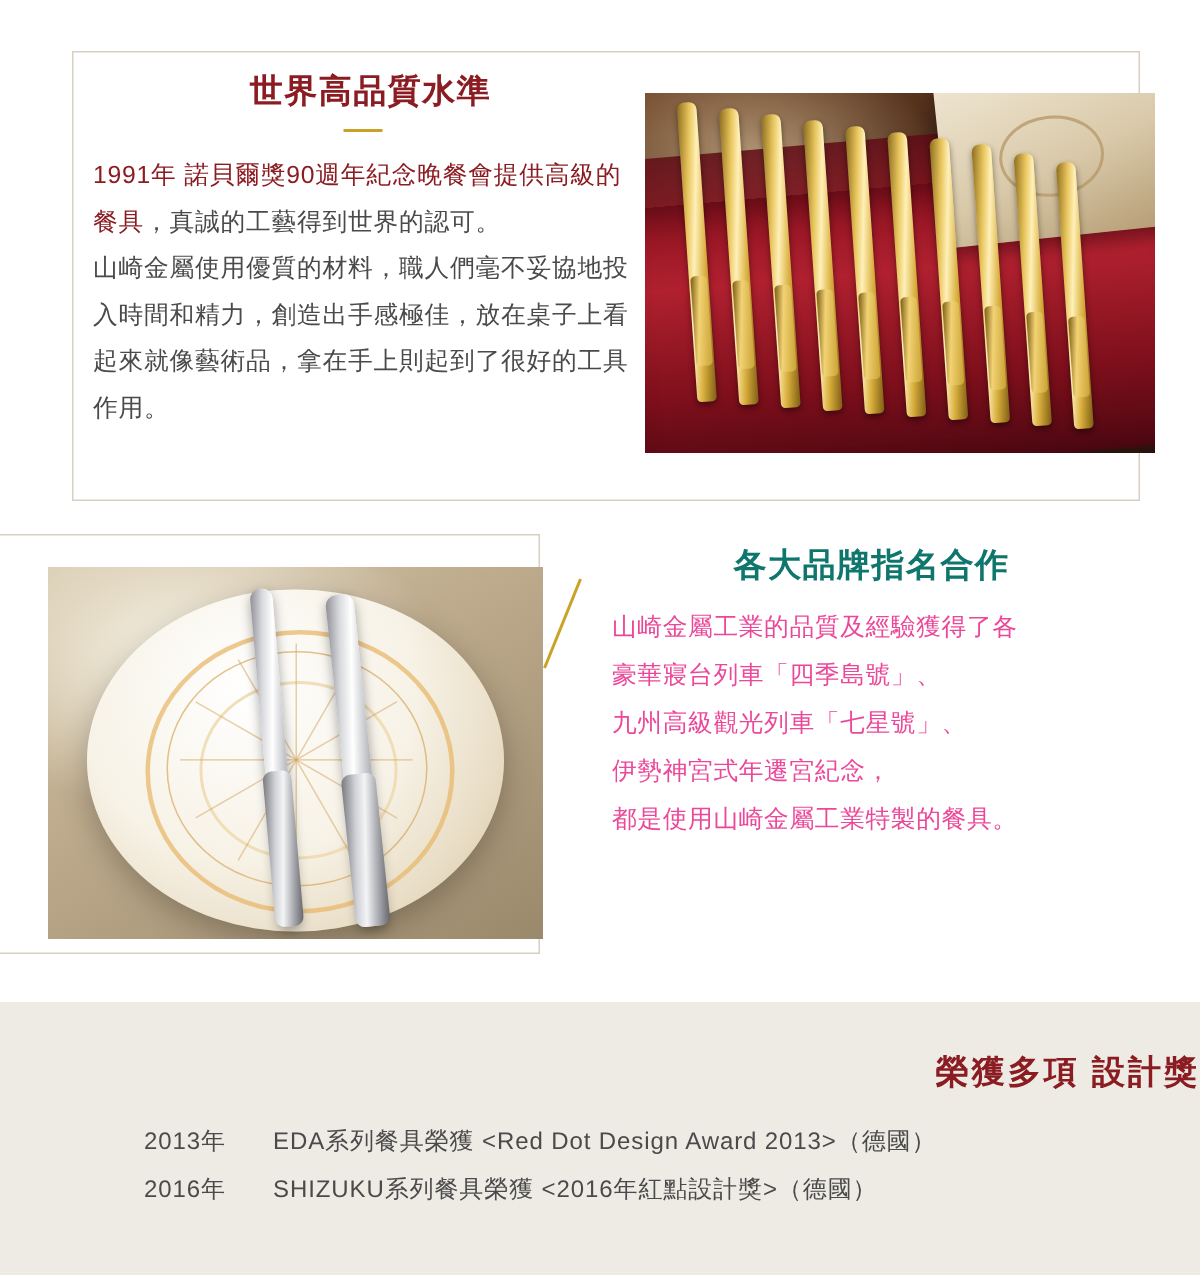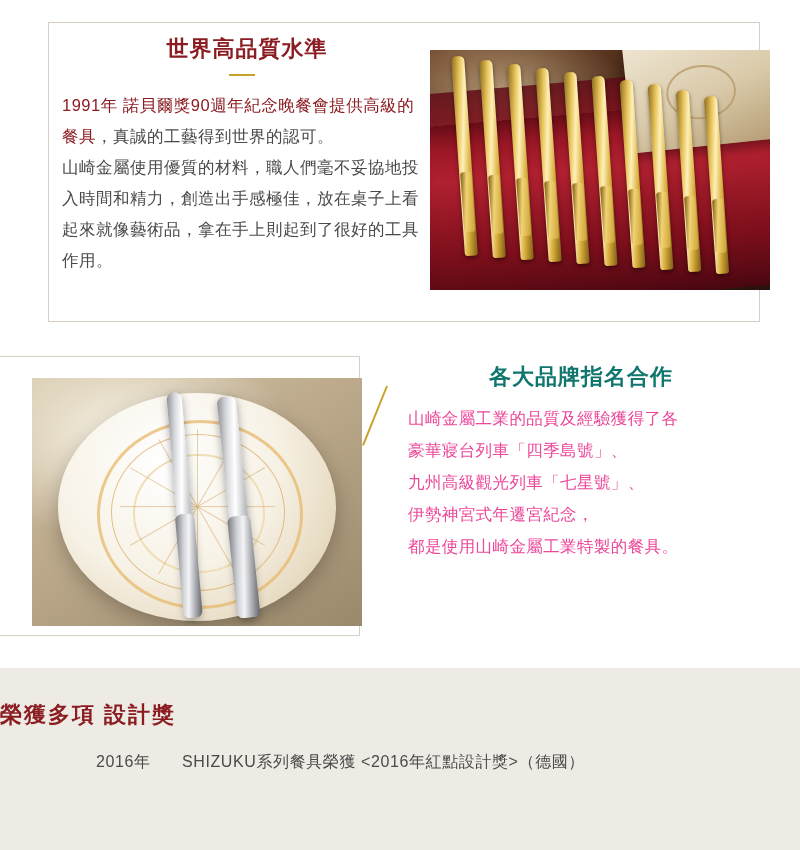--- a/index.html
+++ b/index.html
@@ -13,21 +13,21 @@
     font-family: "Liberation Sans", sans-serif;
     color: #3b3b3b;
     position: relative;
     overflow: hidden;
   }
 
   
   .section1 {
     position: absolute;
     left: 0;
-    top: 0;
+    top: 12px;
     width: 689px;
     height: 340px;
   }
   .s1-frame {
     position: absolute;
     left: 48px;
     top: 22px;
     width: 712px;
     height: 300px;
     border: 1px solid #d8cfc4;
@@ -252,21 +252,21 @@
     left: 0;
     top: 668px;
     width: 800px;
     height: 182px;
     background: #eeebe5;
   }
   .s3-title {
     position: absolute;
     left: 0; right: 0;
     top: 32px;
-    text-align: left;
+    text-align: right;
     font-size: 22px;
     font-weight: bold;
     color: #8b1d22;
     letter-spacing: 2px;
   }
   .s3-list {
     position: absolute;
     left: 96px;
     top: 78px;
     width: 620px;
@@ -369,16 +369,19 @@
     <div>九州高級觀光列車「七星號」、</div>
     <div>伊勢神宮式年遷宮紀念，</div>
     <div>都是使用山崎金屬工業特製的餐具。</div>
   </div>
 </div>
 
 <div class="section3">
   <div class="s3-title">榮獲多項 設計獎</div>
   <div class="s3-list">
     <div class="s3-row">
+      <span class="s3-year">2013年</span><span>EDA系列餐具榮獲 &lt;Red Dot Design Award 2013&gt;（德國）</span>
+    </div>
+    <div class="s3-row">
       <span class="s3-year">2016年</span><span>SHIZUKU系列餐具榮獲 &lt;2016年紅點設計獎&gt;（德國）</span>
     </div>
   </div>
 </div>
 
 </body></html>

